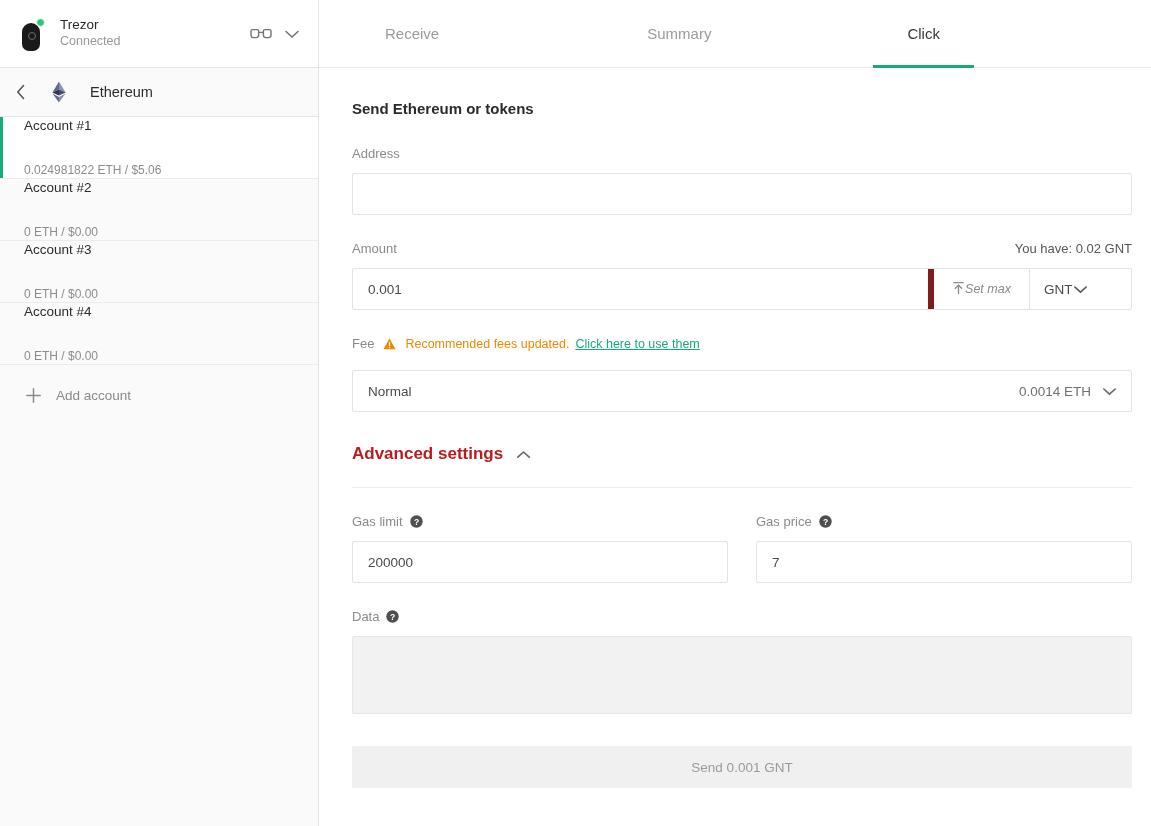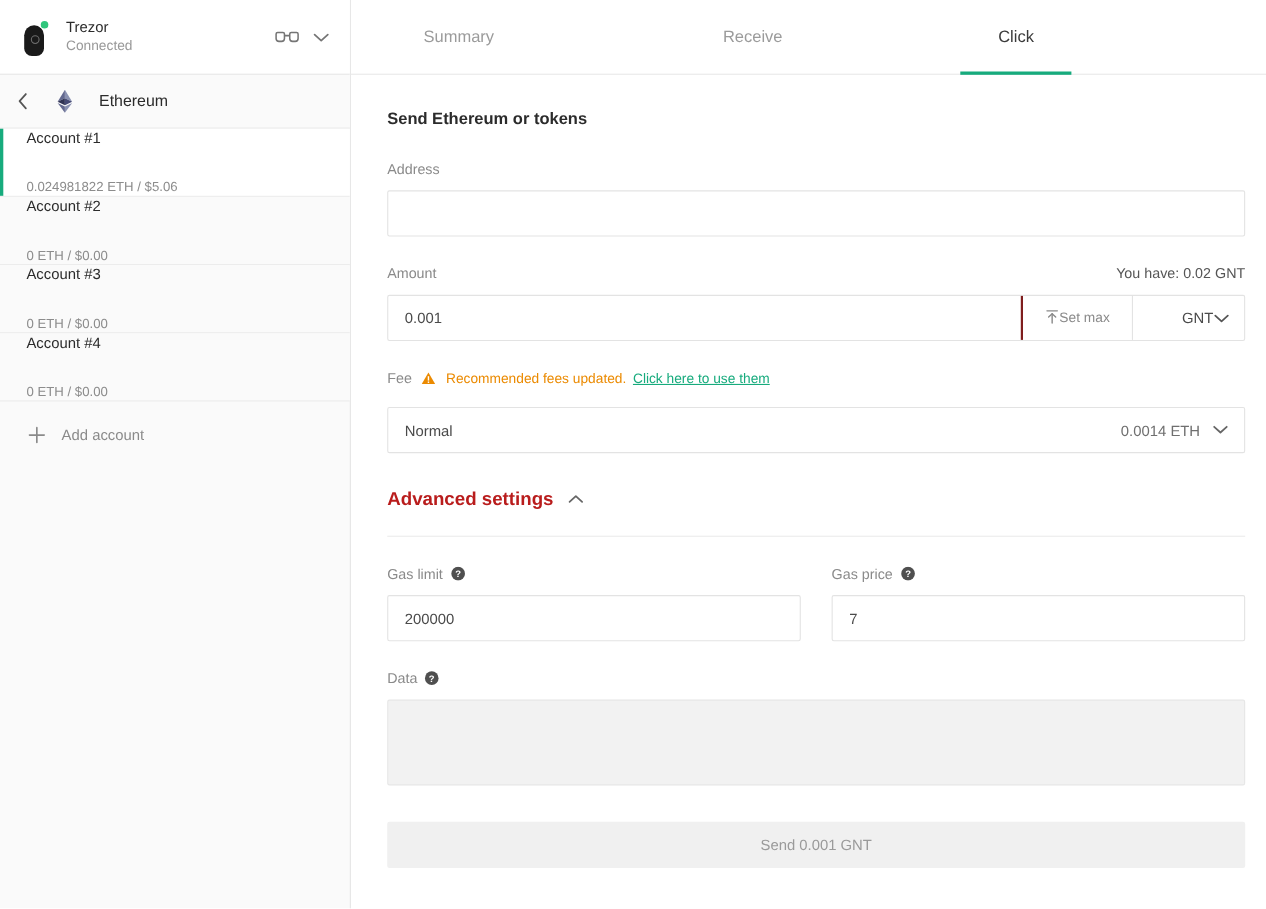--- a/index.html
+++ b/index.html
@@ -133,25 +133,25 @@
     width: 780px; height: 42px; display: flex;
     border: 1px solid #e3e3e3; border-radius: 2px; background: #fff;
   }
   .amount-input {
     flex: 1; border: none; outline: none; padding: 0 15px;
     font-size: 13.5px; color: #4a4a4a; background: transparent;
     font-family: "Liberation Sans", sans-serif;
   }
   .set-max {
     width: 101px; display: flex; align-items: center; justify-content: center;
-    gap: 0; border-left: 2px solid #7f1d1d; cursor: pointer;
-    font-size: 12.5px; color: #8a8a8a;
+    gap: 0; border-left: 6px solid #7f1d1d; cursor: pointer;
+    font-size: 12.5px; color: #8a8a8a; font-style: italic;
   }
   .currency-select {
-    width: 102px; display: flex; align-items: center; justify-content: flex-end;
+    width: 102px; display: flex; align-items: center; justify-content: flex-start;
     border-left: 1px solid #e3e3e3; padding: 0 13px 0 14px; cursor: pointer;
     font-size: 13.5px; color: #4a4a4a;
   }
 
   
   .fee-label-row { display: flex; align-items: center; gap: 9px; margin-bottom: 19px; }
   .warn-icon { color: #eb8a00; display: flex; align-items: center; }
   .warn-text { font-size: 12.5px; color: #eb8a00; }
   .fee-link {
     font-size: 12.5px; color: #17ab7d;
@@ -274,22 +274,22 @@
         </svg>
       </span>
       <span class="add-label">Add account</span>
     </div>
 
   </aside>
 
   <section class="main">
 
     <nav class="tabs">
+      <div class="tab">Receive</div>
       <div class="tab">Summary</div>
-      <div class="tab">Receive</div>
       <div class="tab active">Click</div>
     </nav>
 
     <div class="content">
 
       <div class="form-title">Send Ethereum or tokens</div>
 
       
       <div class="block">
         <div class="field-label-row">

